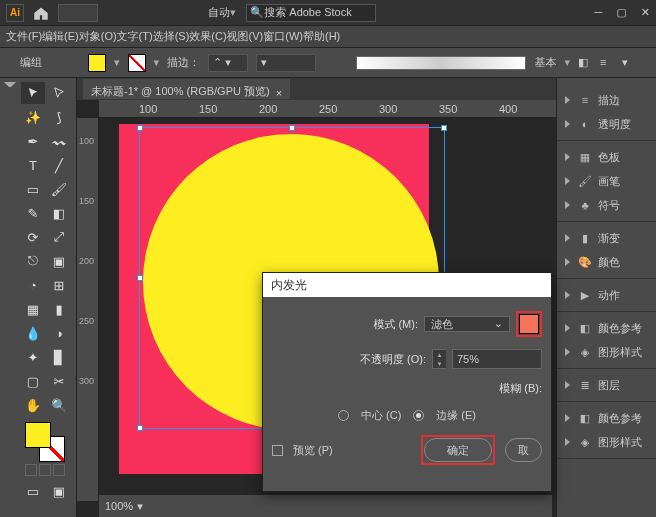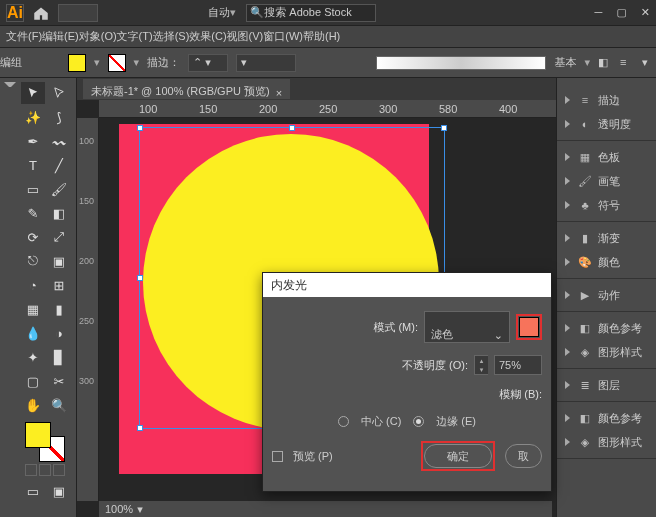--- a/index.html
+++ b/index.html
@@ -1,25 +1,25 @@
 <!DOCTYPE html>
 <html><head>
 <meta charset="utf-8">
 <style>
 *{box-sizing:border-box;margin:0;padding:0;font-family:"Microsoft YaHei",Arial,sans-serif;font-size:11px;color:#ccc}
 body{background:#323232;width:656px;height:517px;overflow:hidden;position:relative}
 .topbar{height:26px;background:#323232;display:flex;align-items:center;padding:0 6px;border-bottom:1px solid #222}
-.ai-logo{width:18px;height:18px;background:#323232;color:#ff9a00;font-weight:bold;font-size:16px;display:flex;align-items:center;justify-content:center;border:1px solid #555;margin-right:8px}
+.ai-logo{width:18px;height:18px;background:#323232;color:#ff9a00;font-weight:bold;font-size:10px;display:flex;align-items:center;justify-content:center;border:1px solid #555;margin-right:8px}
 .home-ic{width:18px;height:18px;display:flex;align-items:center;justify-content:center;margin-right:8px}
 .layout-dd{width:40px;height:18px;background:#404040;border:1px solid #555;margin-right:110px}
 .topbar .lbl{}
 .search-box{width:130px;height:18px;background:#2a2a2a;border:1px solid #555;display:flex;align-items:center;padding:0 4px;color:#888}
 .win-controls{margin-left:auto;display:flex;gap:14px;color:#aaa;font-size:12px}
 .menubar{height:22px;background:#444;display:flex;align-items:center;padding:0 6px;border-bottom:1px solid #222}
-.optbar{height:30px;background:#4a4a4a;display:flex;align-items:center;padding:0 0;gap:8px;border-bottom:1px solid #222}
+.optbar{height:30px;background:#4a4a4a;display:flex;align-items:center;padding:0 20px;gap:8px;border-bottom:1px solid #222}
 .optbar .sel{background:#3a3a3a;border:1px solid #555;height:18px;padding:0 4px;display:flex;align-items:center}
 .swatch{width:18px;height:18px;border:1px solid #000}
 .swatch.y{background:#fcee21}
 .swatch.n{background:#fff;position:relative}
 .swatch.n:after{content:"";position:absolute;left:0;top:0;right:0;bottom:0;background:linear-gradient(to top right,transparent 45%,red 45%,red 55%,transparent 55%)}
 .cbar{width:170px;height:14px;background:linear-gradient(to right,#fff,#ccc,#fff);border:1px solid #666}
 .main{display:flex;height:439px}
 .toolcol{width:19px;background:#4a4a4a;display:flex;flex-direction:column;align-items:center;padding-top:4px;gap:4px}
 .toolcol .dd{width:12px;height:6px;border-left:5px solid transparent;border-right:5px solid transparent;border-top:5px solid #aaa}
 .toolbox{width:58px;background:#4a4a4a;border-right:1px solid #222;padding:4px 2px}
@@ -38,32 +38,32 @@
 .doctab{background:#4a4a4a;height:20px;padding:0 8px;display:flex;align-items:flex-end;gap:6px;font-size:10px}
 .ruler-h{position:absolute;left:22px;top:22px;right:0;height:18px;background:#4a4a4a;border-bottom:1px solid #222;display:flex;align-items:center;font-size:9px;color:#aaa}
 .ruler-h span{position:absolute}
 .ruler-v{position:absolute;left:0;top:40px;width:22px;bottom:16px;background:#4a4a4a;border-right:1px solid #222}
 .ruler-v span{position:absolute;font-size:9px;color:#aaa;left:2px}
 .canvas{position:absolute;left:22px;top:40px;right:0;bottom:16px;background:#262626}
 .artboard{position:absolute;left:20px;top:6px;width:310px;height:350px;background:#f7305b}
 .circle{position:absolute;left:24px;top:10px;width:296px;height:296px;border-radius:50%;background:#fcee21}
 .selbox{position:absolute;left:20px;top:3px;width:306px;height:302px;border:1px solid #3a8ee6}
 .selbox .h{position:absolute;width:6px;height:6px;background:#fff;border:1px solid #3a8ee6}
-.statusb{position:absolute;left:22px;bottom:0;right:4px;height:16px;background:#4a4a4a;display:flex;align-items:center;padding:0 6px;font-size:10px}
+.statusb{position:absolute;left:22px;bottom:0;right:4px;height:22px;background:#4a4a4a;display:flex;align-items:center;padding:0 6px;font-size:10px}
 .rpanel{width:100px;background:#4a4a4a;border-left:1px solid #222;padding-top:6px}
 .rpanel .grp{border-bottom:1px solid #333;padding:4px 0}
 .rrow{height:24px;display:flex;align-items:center;padding:0 8px;gap:6px;cursor:pointer}
 .rrow .ic{width:14px;height:14px;display:flex;align-items:center;justify-content:center;color:#bbb}
 .rrow .tri{width:0;height:0;border-top:4px solid transparent;border-bottom:4px solid transparent;border-left:5px solid #aaa;margin-right:2px}
 .dialog{position:absolute;left:262px;top:272px;width:290px;height:220px;background:#525252;border:1px solid #222;box-shadow:0 4px 12px rgba(0,0,0,.5)}
 .dlg-title{height:24px;background:#fff;color:#333;display:flex;align-items:center;padding:11px 8px;font-size:12px}
 .dlg-body{padding:14px 9px}
 .dlg-row{display:flex;align-items:center;margin-bottom:12px;justify-content:flex-end;gap:6px}
 .dlg-lbl{color:#ddd}
-.dlg-sel{width:86px;height:32px;background:#3a3a3a;border:1px solid #666;display:flex;align-items:flex-end;padding:0 6px;justify-content:space-between}
+.dlg-sel{width:86px;height:16px;background:#3a3a3a;border:1px solid #666;display:flex;align-items:flex-start;padding:0 6px;justify-content:space-between}
 .dlg-input{width:86px;height:20px;background:#3a3a3a;border:1px solid #666;display:flex;align-items:center;padding:0 4px}
 .spin{width:14px;height:20px;display:flex;flex-direction:column;background:#3a3a3a;border:1px solid #666;border-right:none}
 .spin div{flex:1;display:flex;align-items:center;justify-content:center;font-size:7px;color:#aaa}
 .colorsw{width:20px;height:20px;background:#f7735b;border:1px solid #000}
 .hl{border:2px solid #e03030;padding:1px}
 .radio{width:11px;height:11px;border-radius:50%;border:1px solid #aaa;display:inline-flex;align-items:center;justify-content:center}
 .radio.on:after{content:"";width:5px;height:5px;background:#ddd;border-radius:50%}
 .chk{width:11px;height:11px;border:1px solid #aaa;display:inline-block}
 .dlg-btns{display:flex;align-items:center;gap:10px;margin-top:6px}
 .btn{height:24px;border:1px solid #888;border-radius:12px;background:transparent;color:#ddd;padding:0 22px;display:flex;align-items:center;cursor:pointer}
@@ -214,21 +214,21 @@
           <span>未标题-1* @ 100% (RGB/GPU 预览)</span>
           <span>×</span>
         </div>
     </div>
     <div class="ruler-h">
       <span style="left:40px">100</span>
         <span style="left:100px">150</span>
         <span style="left:160px">200</span>
         <span style="left:220px">250</span>
         <span style="left:280px">300</span>
-        <span style="left:340px">580</span>
+        <span style="left:340px">350</span>
         <span style="left:400px">400</span>
     </div>
     <div class="ruler-v">
       <span style="top:18px">100</span>
         <span style="top:78px">150</span>
         <span style="top:138px">200</span>
         <span style="top:198px">250</span>
         <span style="top:258px">300</span>
     </div>
     <div class="canvas">
@@ -347,21 +347,21 @@
       <div class="hl">
           <div class="colorsw"></div>
         </div>
     </div>
     <div class="dlg-row">
       <span class="dlg-lbl">不透明度 (O):</span>
       <div class="spin">
           <div>▴</div>
           <div>▾</div>
         </div>
-      <div class="dlg-input" style="width:48px">
+      <div class="dlg-input" style="width:90px">
           <span>75%</span>
         </div>
     </div>
     <div class="dlg-row">
       <span class="dlg-lbl">模糊 (B):</span>
     </div>
     <div class="dlg-row" style="justify-content:center;gap:12px">
       <span class="radio"></span>
         <span>中心 (C)</span>
       <span class="radio on"></span>

